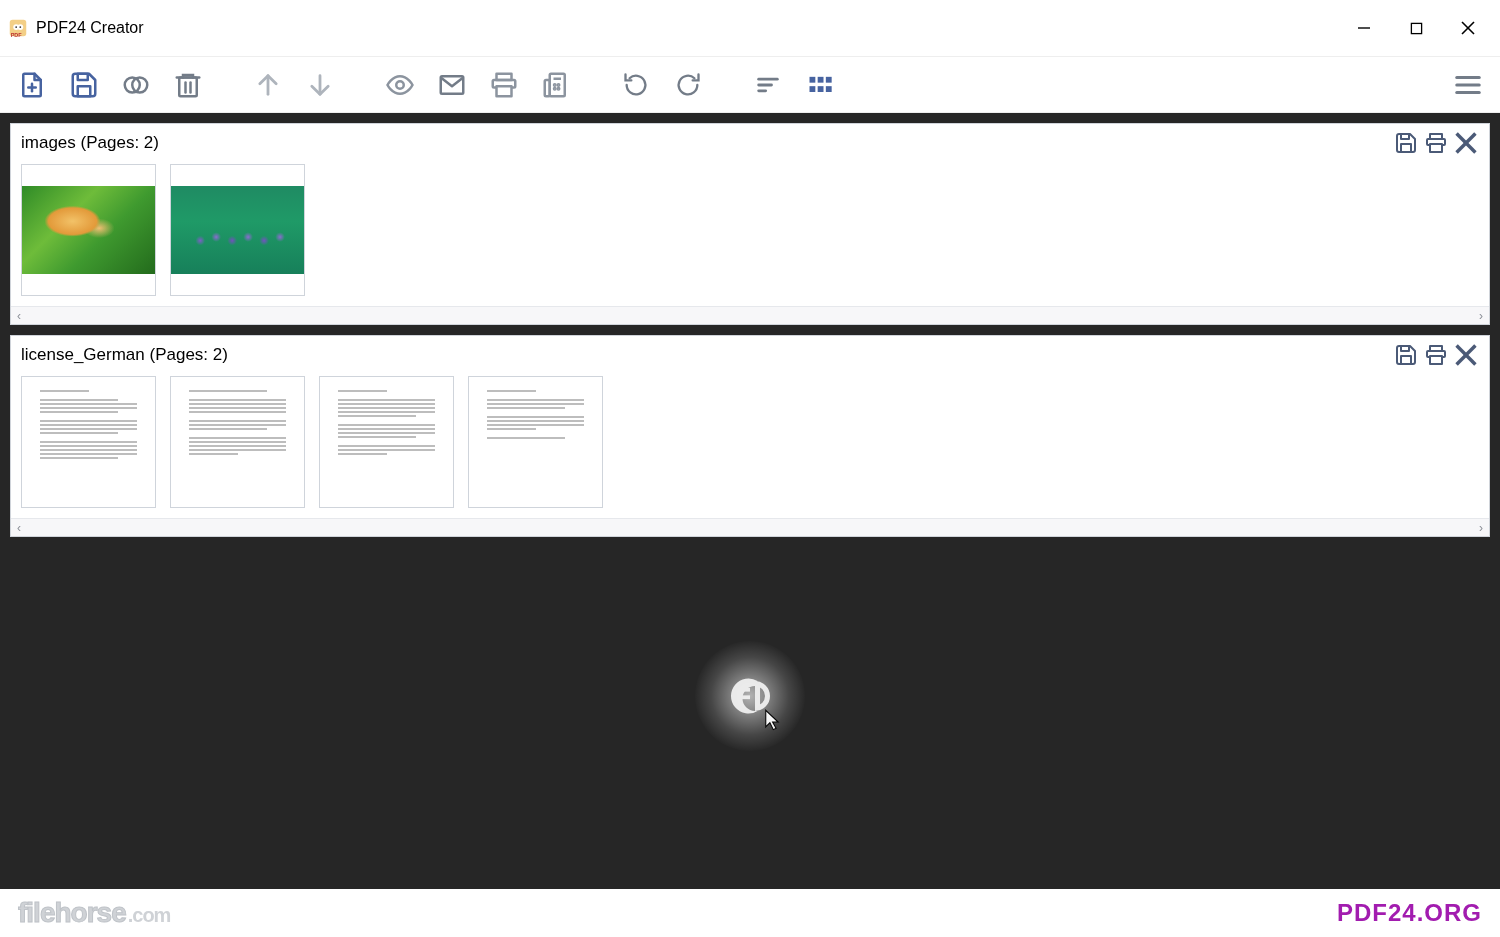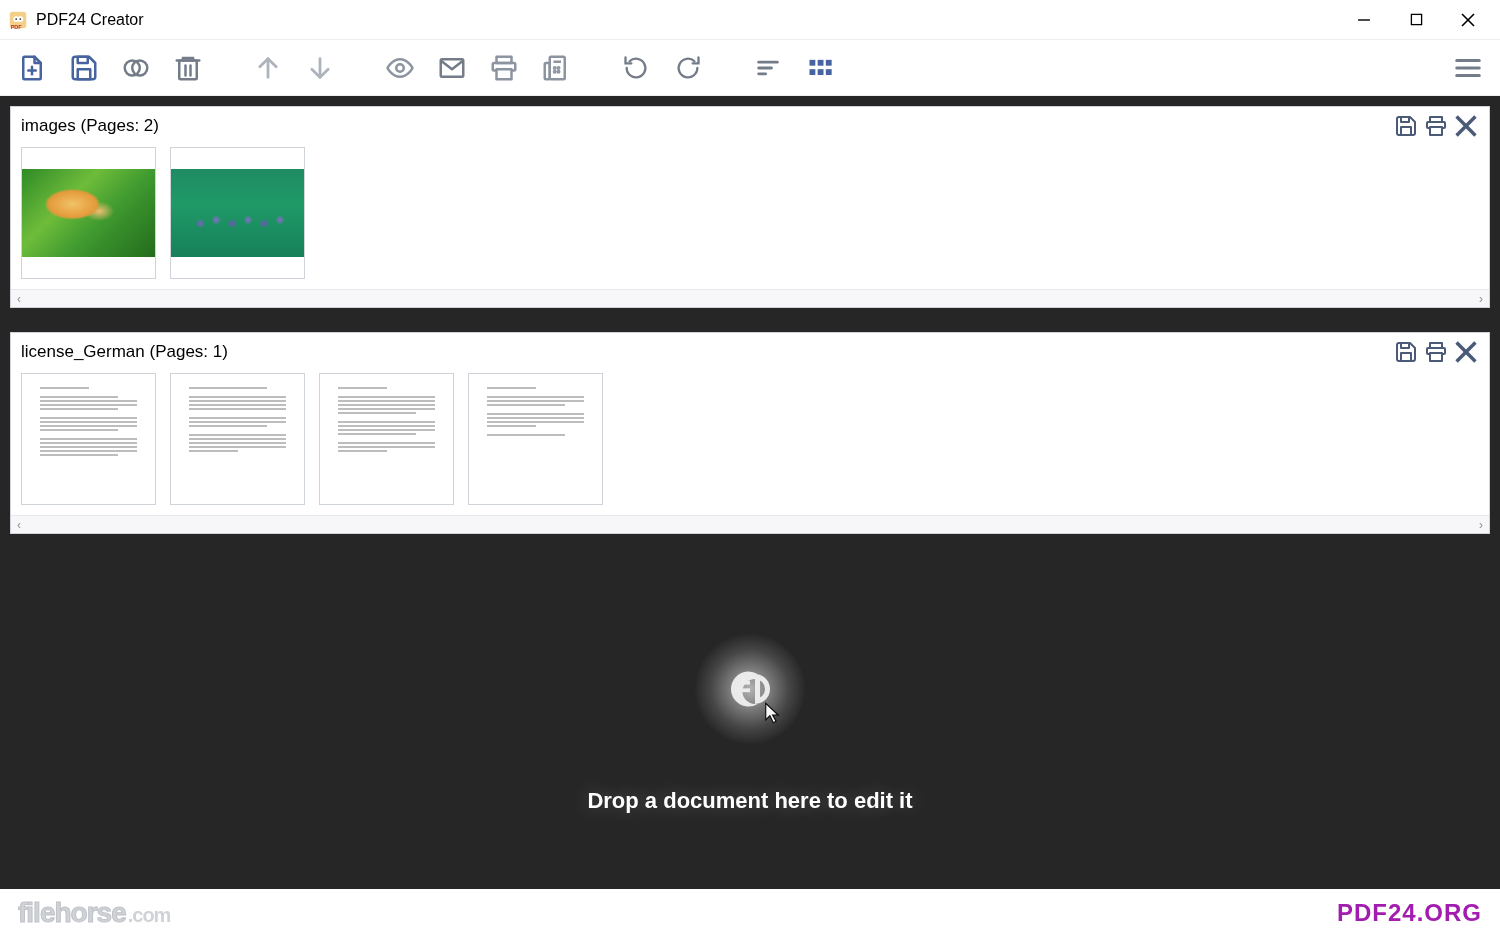--- a/index.html
+++ b/index.html
@@ -8,21 +8,21 @@
     width: 1500px;
     height: 937px;
     background: #fff;
     display: flex;
     flex-direction: column;
     overflow: hidden;
   }
 
   
   .title-bar {
-    height: 40px;
+    height: 57px;
     background: #fff;
     display: flex;
     align-items: center;
     padding: 0 6px;
     border-bottom: 1px solid #eee;
   }
   .title-bar .app-icon {
     width: 24px; height: 24px; display:flex; align-items:center; justify-content:center;
     margin-right: 6px;
   }
@@ -53,21 +53,21 @@
   .toolbar .spacer { flex:1; }
   .toolbar .tgap { width: 20px; }
 
   
   .workspace {
     flex: 1;
     background: #262626;
     padding: 10px 10px 0 10px;
     display: flex;
     flex-direction: column;
-    gap: 24px;
+    gap: 10px;
     overflow: hidden;
   }
 
   
   .doc-group {
     background: #fff;
     border: 1px solid #d0d4da;
     display: flex;
     flex-direction: column;
   }
@@ -362,21 +362,21 @@
       </div>
     </div>
     <div class="scroll-bar">
       <span>‹</span>
       <span>›</span>
     </div>
   </div>
 
   <div class="doc-group">
     <div class="doc-header">
-      <div class="doc-title">license_German (Pages: 1)</div>
+      <div class="doc-title">license_German (Pages: 2)</div>
       <div class="spacer"></div>
       <div class="hbtn">
         <svg width="24" height="24" viewBox="0 0 24 24" fill="none" stroke="#4b5a77" stroke-width="2" stroke-linejoin="round">
             <path d="M19 21H5a2 2 0 0 1-2-2V5a2 2 0 0 1 2-2h11l5 5v11a2 2 0 0 1-2 2z"></path>
             <rect x="7" y="3" width="8" height="5"></rect>
             <rect x="7" y="13" width="10" height="8"></rect>
           </svg>
       </div>
       <div class="hbtn">
         <svg width="24" height="24" viewBox="0 0 24 24" fill="none" stroke="#4b5a77" stroke-width="2" stroke-linejoin="round">
@@ -485,21 +485,20 @@
         <path d="M30 12 a14 14 0 1 0 0 24 h-2 a10 10 0 1 1 0-20 z" fill="#f0f0f0"></path>
         <rect x="28" y="14" width="4" height="20" rx="2" fill="#f0f0f0"></rect>
         <path d="M28 34 a10 10 0 0 0 0-20" stroke="#f0f0f0" stroke-width="4" fill="none"></path>
         <line x1="12" y1="19" x2="24" y2="19" stroke="#f0f0f0" stroke-width="3"></line>
         <line x1="12" y1="25" x2="24" y2="25" stroke="#f0f0f0" stroke-width="3"></line>
       </svg>
       <svg class="cursor" width="22" height="22" viewBox="0 0 16 16">
         <path d="M2 1 L2 13 L5 10 L7.5 15 L9.5 14 L7 9.5 L11 9.5 Z" fill="#fff" stroke="#000" stroke-width="0.8"></path>
       </svg>
     </div>
-    <div class="drop-text">Drop a document here to edit it</div>
   </div>
 
 </div>
 
 <div class="footer">
   <div class="left-brand">
     <span>filehorse</span>
       <span class="dom">.com</span>
   </div>
   <div class="spacer"></div>

